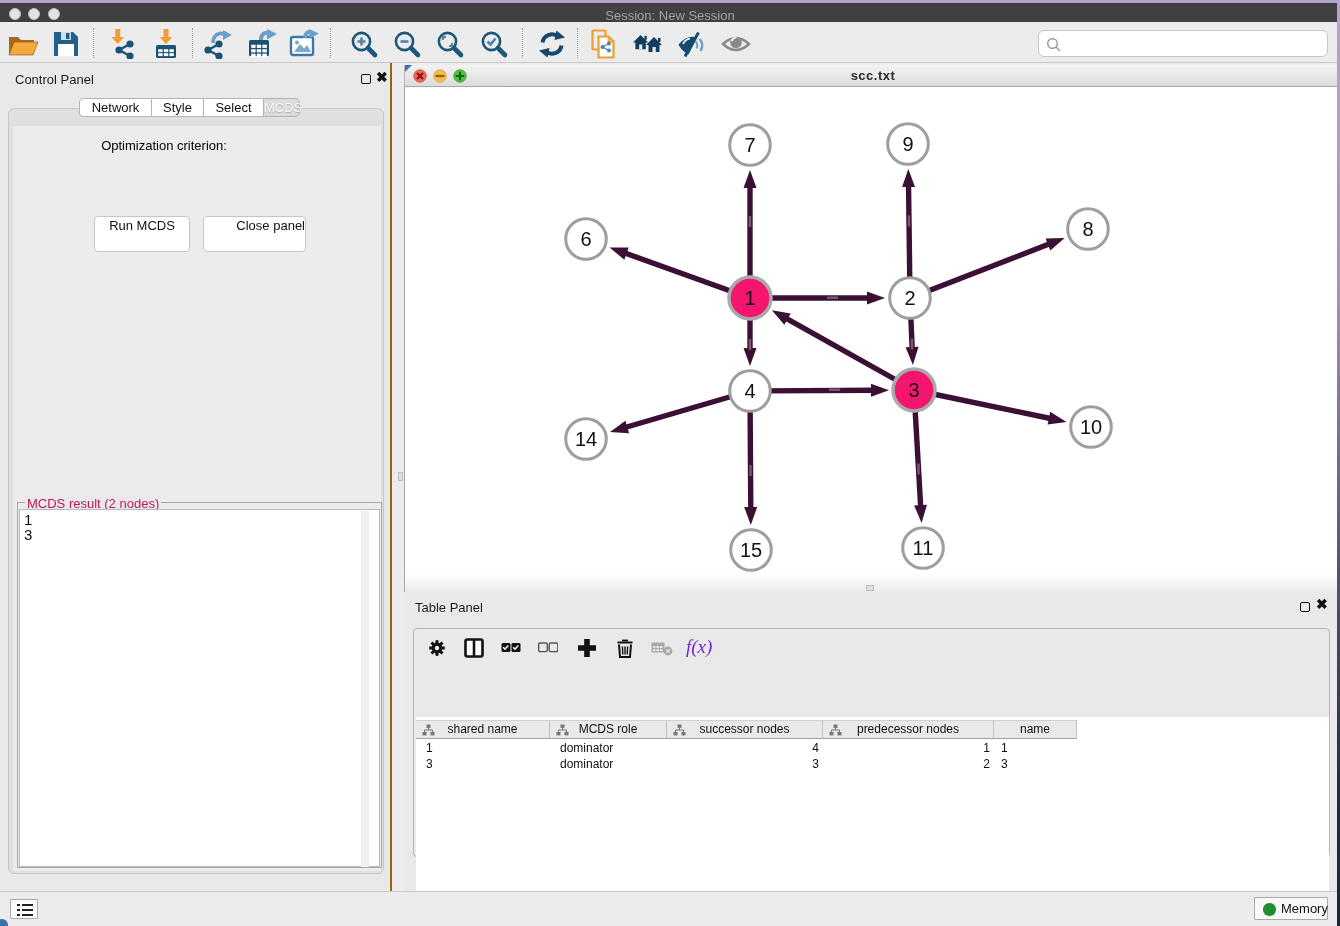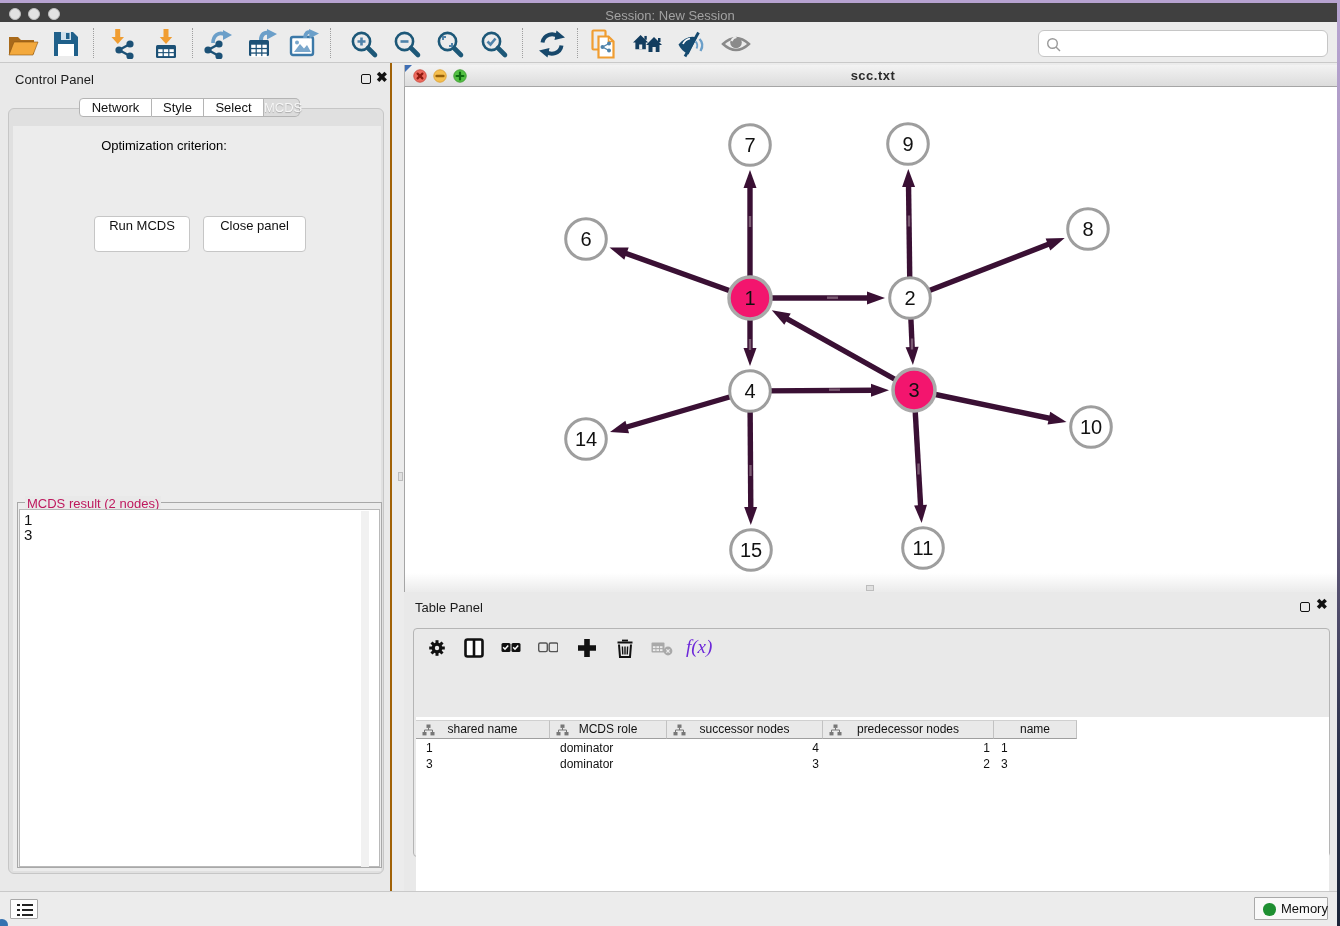--- a/index.html
+++ b/index.html
@@ -216,21 +216,21 @@
       <div id="cp-inner"></div>
     </div>
   <div id="cp-tabs">
     <div class="tab first" style="width:73px">Network</div>
       <div class="tab" style="width:52px">Style</div>
       <div class="tab" style="width:60px">Select</div>
       <div class="tab sel" style="width:36px">MCDS</div>
   </div>
   <div id="opt-label">Optimization criterion:</div>
   <div class="btn" style="left:94px; width:96px;">Run MCDS</div>
-  <div class="btn" style="left:203px; width:103px;">Close panel</div>
+  <div class="btn" style="left:203px; width:103px;text-align:right;">Close panel</div>
   <div id="fieldset">
     <div id="fs-legend">MCDS result (2 nodes)</div>
     <div id="fs-white">
       <div class="txt">1<br>3</div>
       <div id="fs-scroll"></div>
     </div>
   </div>
 </div>
 <div class="abs" id="canvaswin">
   <div id="cw-titlebar">

